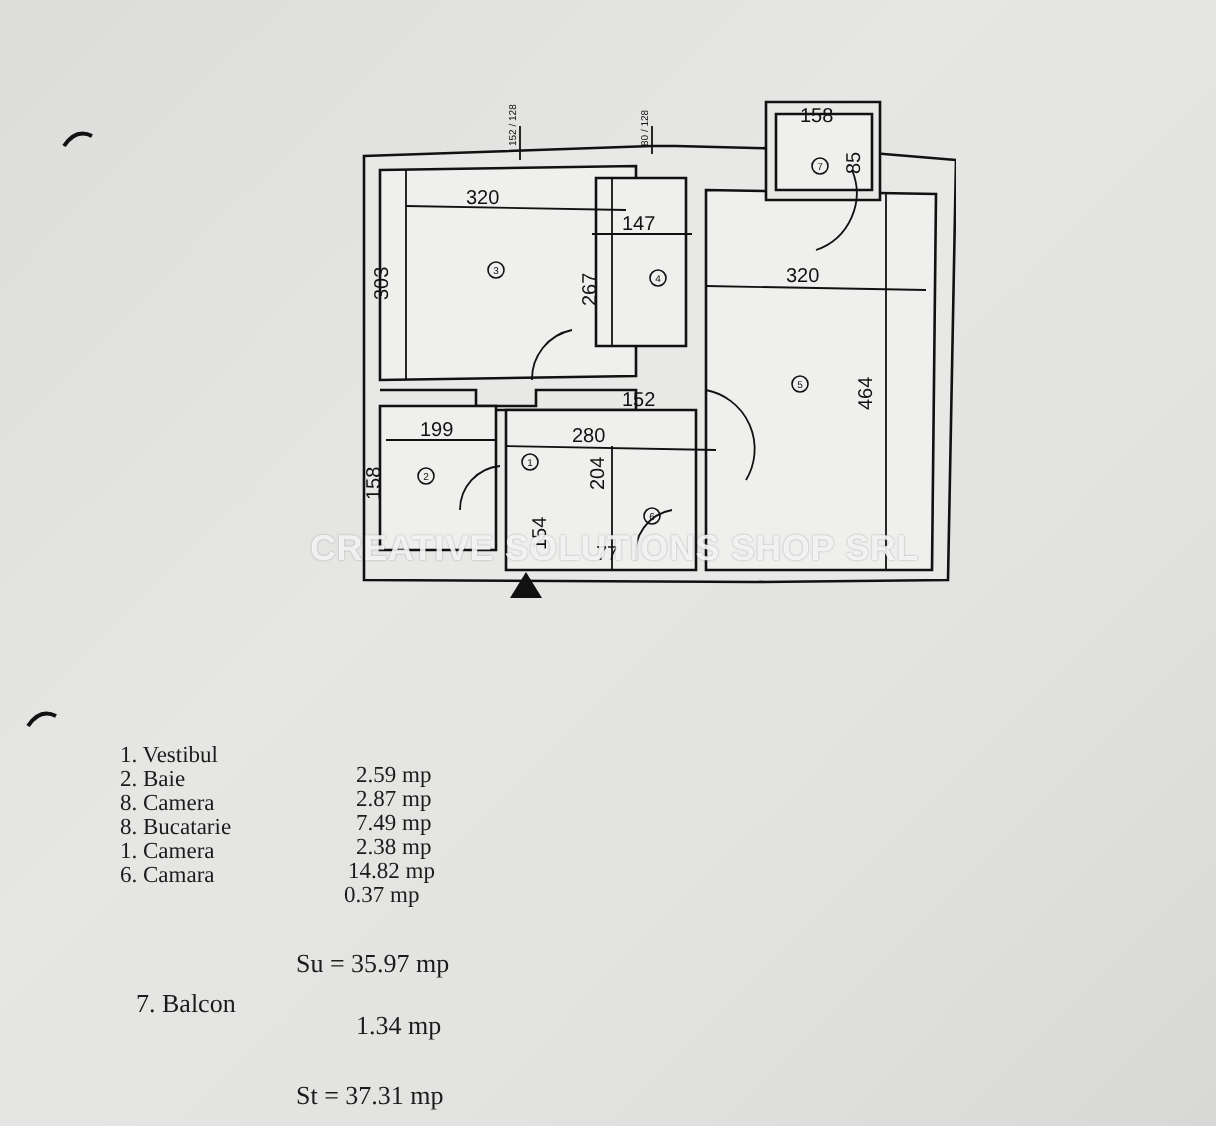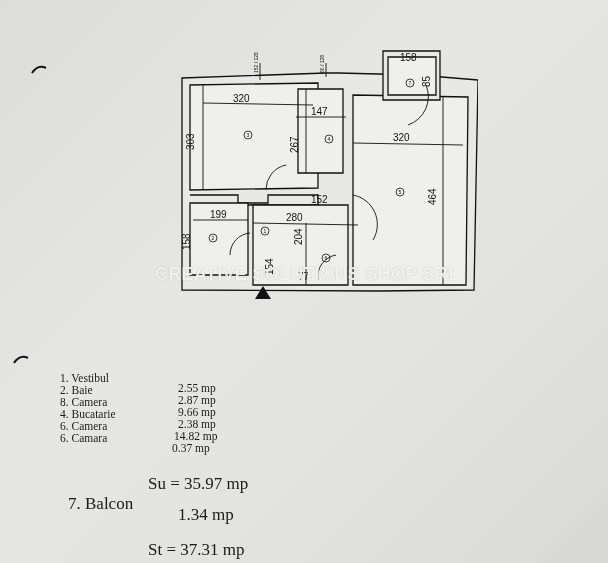--- a/index.html
+++ b/index.html
@@ -6,21 +6,21 @@
   body {
     width:608px; height:563px; overflow:hidden; position:relative;
     background: linear-gradient(135deg, #dcdcda 0%, #e6e6e4 40%, #e2e2e0 70%, #d8d8d6 100%);
     font-family: "Liberation Serif", serif;
     color:#1b1b1b;
   }
   .mark { position:absolute; }
   .plan { position:absolute; left:178px; top:45px; width:300px; height:262px; }
   .legend { position:absolute; left:60px; top:373px; font-size:11.5px; line-height:11.2px; }
   .legend .row { position:absolute; white-space:nowrap; }
-  .area { position:absolute; font-size:17px; white-space:nowrap; }
+  .area { position:absolute; font-size:13px; white-space:nowrap; }
   .watermark {
     position:absolute; left:155px; top:264px; font-family:"Liberation Sans", sans-serif;
     font-size:18px; color:rgba(255,255,255,0.85); letter-spacing:0.3px;
     text-shadow: 0 0 1px rgba(80,80,80,0.5);
     white-space:nowrap;
     font-weight:bold;
   }
   .arrow { position:absolute; left:255px; top:286px; width:0; height:0;
     border-left:8px solid transparent; border-right:8px solid transparent; border-bottom:13px solid #111; }
 </style>
@@ -114,27 +114,27 @@
   </g>
 </svg>
 
 <div class="watermark">CREATIVE SOLUTIONS SHOP SRL</div>
 <div class="arrow"></div>
 
 <div class="legend">
   <div class="row" style="left:0;top:0">1. Vestibul</div>
   <div class="row" style="left:0;top:12px">2. Baie</div>
   <div class="row" style="left:0;top:24px">8. Camera</div>
-  <div class="row" style="left:0;top:36px">4. Bucatarie</div>
-  <div class="row" style="left:0;top:48px">6. Camera</div>
+  <div class="row" style="left:0;top:36px">8. Bucatarie</div>
+  <div class="row" style="left:0;top:48px">1. Camera</div>
   <div class="row" style="left:0;top:60px">6. Camara</div>
 
-  <div class="row" style="left:118px;top:10px">2.55 mp</div>
+  <div class="row" style="left:118px;top:10px">2.59 mp</div>
   <div class="row" style="left:118px;top:22px">2.87 mp</div>
-  <div class="row" style="left:118px;top:34px">9.66 mp</div>
+  <div class="row" style="left:118px;top:34px">7.49 mp</div>
   <div class="row" style="left:118px;top:46px">2.38 mp</div>
   <div class="row" style="left:114px;top:58px">14.82 mp</div>
   <div class="row" style="left:112px;top:70px">0.37 mp</div>
 </div>
 
 <div class="area" style="left:148px;top:474px">Su = 35.97 mp</div>
 <div class="area" style="left:68px;top:494px">7. Balcon</div>
 <div class="area" style="left:178px;top:505px">1.34 mp</div>
 <div class="area" style="left:148px;top:540px">St = 37.31 mp</div>
 

